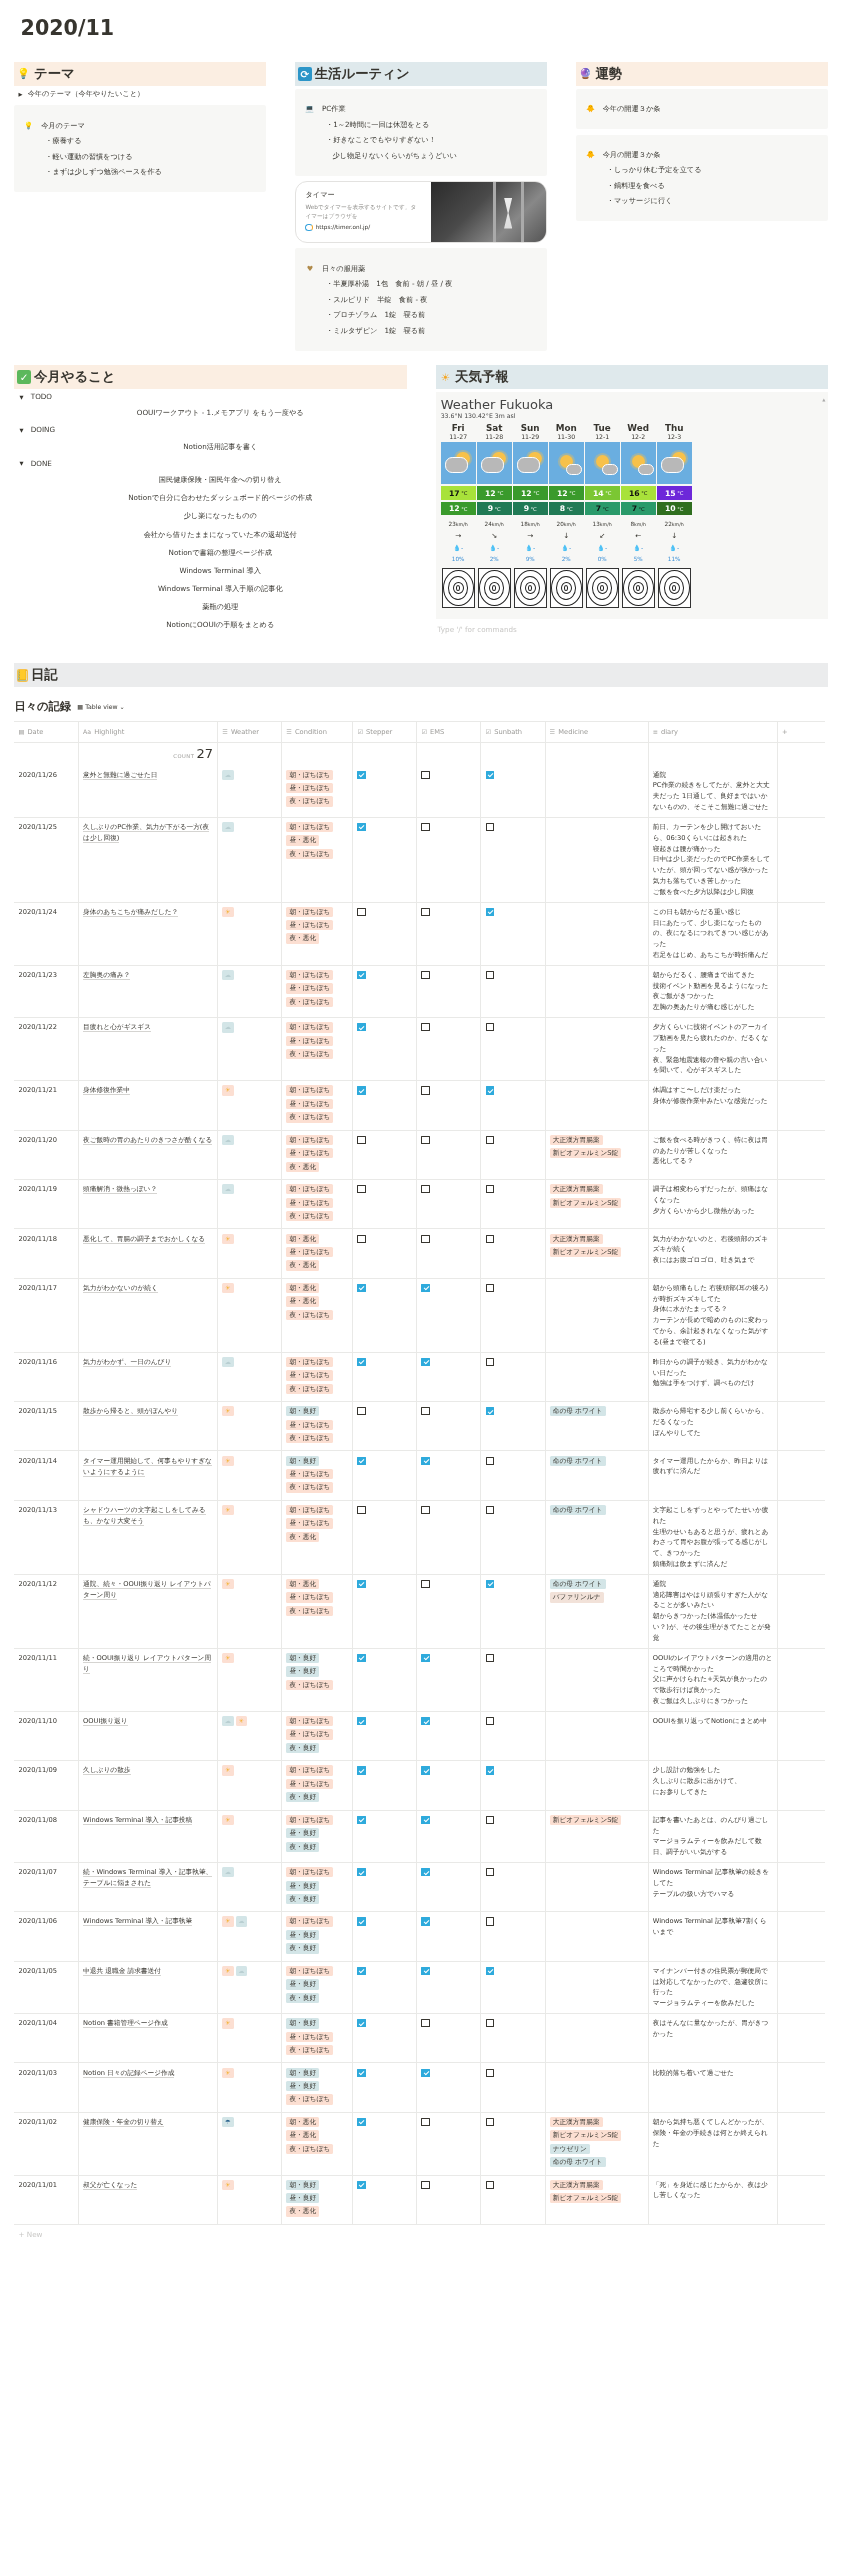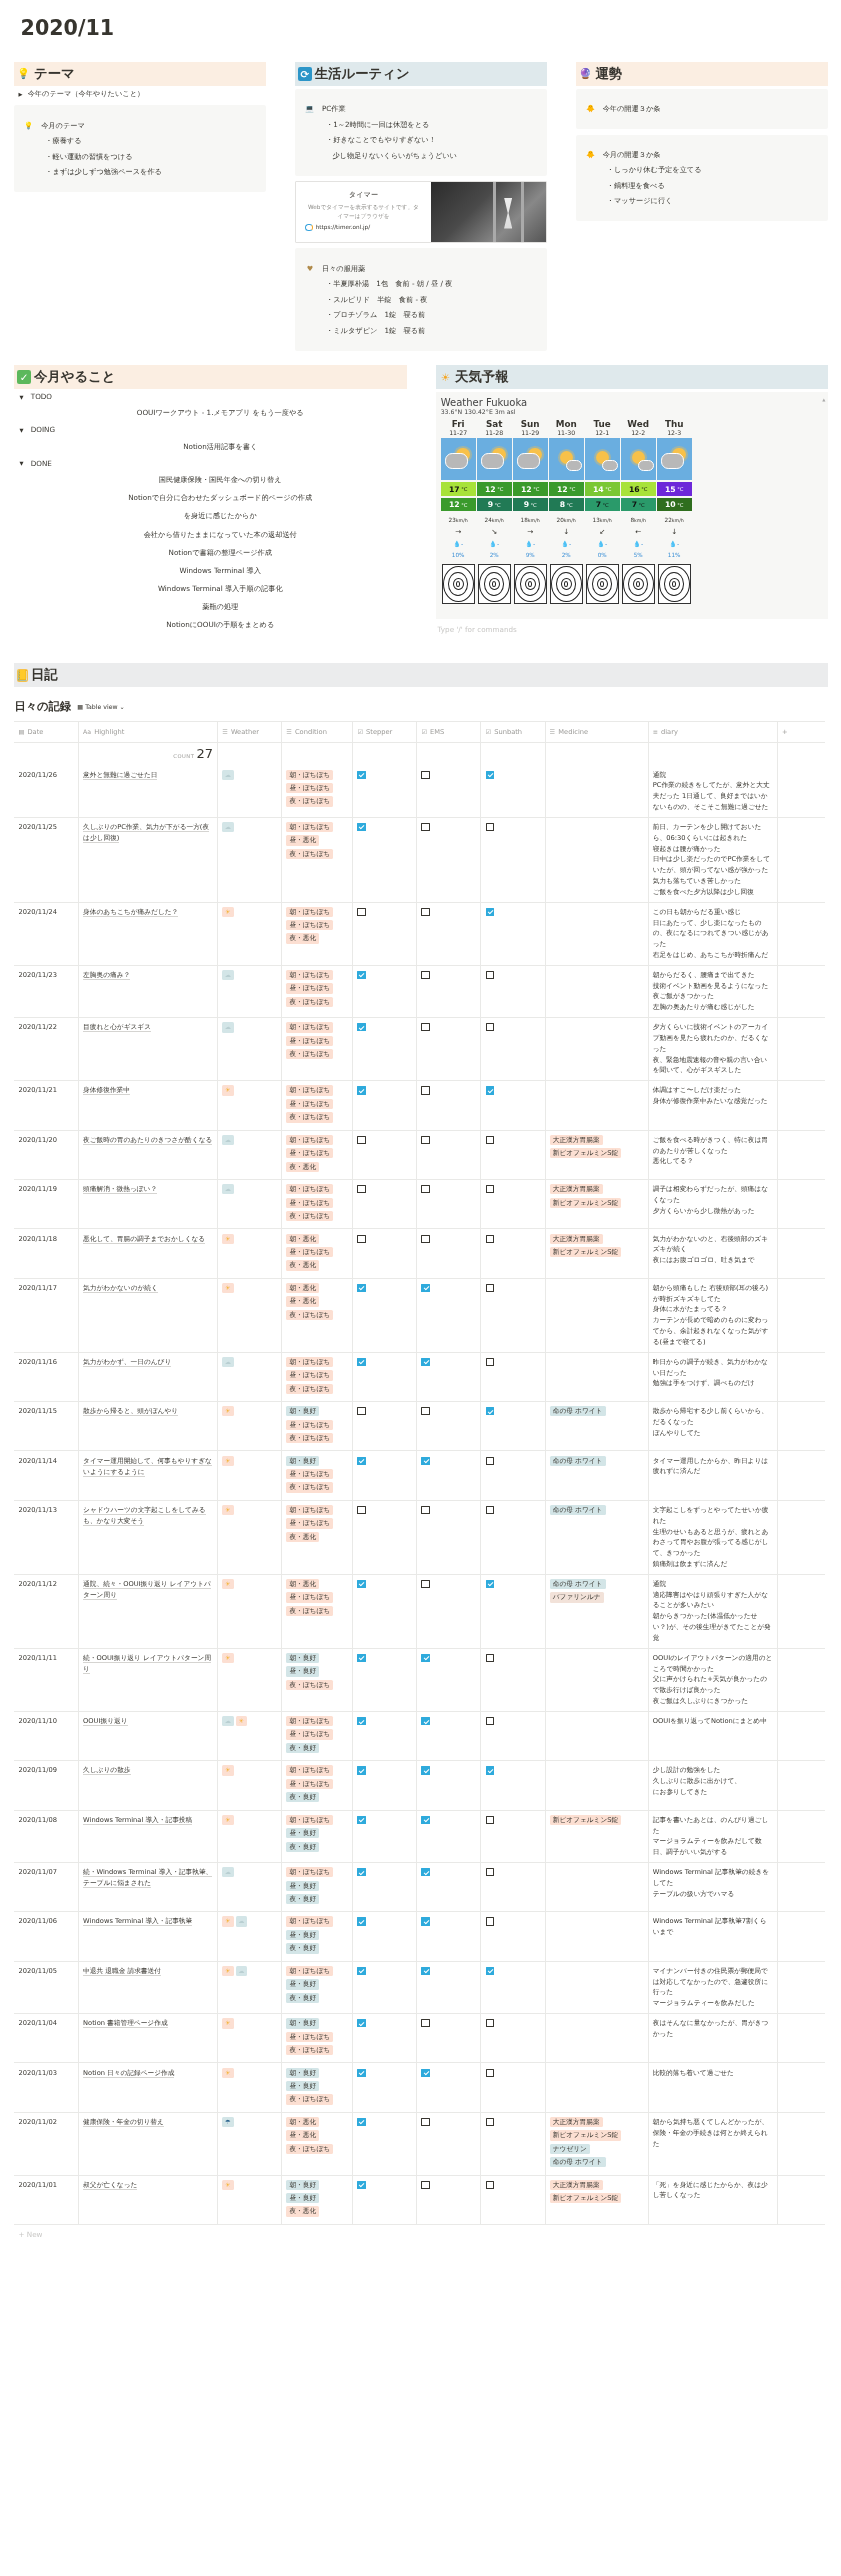--- a/index.html
+++ b/index.html
@@ -13,35 +13,35 @@
   .hdr-orange{background:#fbeee2;}
   .hdr-blue{background:#dfe9ec;}
   .hdr-gray{background:#ebeced;}
   .toggle{display:flex;align-items:center;gap:5.2px;font-size:7.2px;color:#37352f;padding:3.1px 4.1px;}
   .tri{font-size:5.2px;color:#37352f;}
   .callout{background:#f7f7f5;border-radius:2.1px;padding:12.4px 10.3px;margin-top:3.1px;font-size:7.2px;line-height:15.5px;}
   .callout .chead{display:flex;align-items:center;gap:7.2px;}
   .callout .cico{width:9.3px;text-align:center;}
   .callout ul{list-style:none;padding-left:20.6px;}
   .callout li::before{content:"・";}
-  .bookmark{display:flex;border:0.5px solid #e3e2e0;border-radius:1px;margin-top:5.2px;height:62px;overflow:hidden;text-align:center;}
+  .bookmark{display:flex;border:0.5px solid #e3e2e0;border-radius:12px;margin-top:5.2px;height:62px;overflow:hidden;}
   .bm-text{flex:1;padding:8.2px 9.3px;}
   .bm-title{font-size:7.2px;margin-bottom:3.1px;}
   .bm-desc{font-size:5.7px;color:#8b8a86;line-height:8.2px;}
   .bm-url{font-size:5.7px;margin-top:4.1px;display:flex;align-items:center;gap:3.1px;}
   .bm-fav{width:7.2px;height:7.2px;border-radius:50%;border:1.5px solid #38a3dd;border-right-color:#f5a623;}
   .bm-img{width:115px;background:linear-gradient(135deg,#2b2b2b 0%,#4a4a4a 40%,#888 70%,#555 100%);position:relative;}
   .hourglass{position:absolute;left:62px;top:0;width:31px;height:62px;border-left:3.1px solid #aaa;border-right:3.1px solid #aaa;}
   .hourglass::after{content:"";position:absolute;left:8.2px;top:15.5px;width:8.2px;height:31px;background:linear-gradient(#eee,#ddd);clip-path:polygon(0 0,100% 0,55% 50%,100% 100%,0 100%,45% 50%);}
   .cols2{display:flex;gap:29px;margin-top:14.4px;}
   .todo-group{font-size:7.2px;}
   .todo-group .label{display:flex;gap:7.2px;align-items:center;padding:3.1px 5.2px;}
   .todo-item{padding:4.1px 0 4.1px 19.6px;text-align:center;}
   .weather{background:#f7f7f5;margin-top:3.1px;padding:5.2px 5.2px 6.2px;position:relative;height:227px;}
-  .w-city{font-size:10px;color:#444;}
+  .w-city{font-size:13px;color:#444;}
   .w-coords{font-size:6.2px;color:#444;margin-bottom:4.1px;}
   .w-grid{display:grid;grid-template-columns:repeat(7,35px);gap:0 1px;}
   .w-day{text-align:center;}
   .w-dn{font-size:8.8px;font-weight:700;}
   .w-dd{font-size:6.2px;margin-bottom:2.1px;}
   .w-icon{height:42px;background:#6aaee0;position:relative;overflow:hidden;}
   .sun{position:absolute;width:13.4px;height:13.4px;border-radius:50%;background:#f7c14a;box-shadow:0 0 0 2.1px rgba(247,193,74,.35);}
   .cloud{position:absolute;background:#b8b8b8;border:1px solid #fff;border-radius:7.2px;}
   .w-hi,.w-lo{height:13.4px;display:flex;align-items:center;justify-content:center;font-weight:700;font-size:7.7px;margin-top:2.1px;}
   .w-hi small,.w-lo small{font-size:5.2px;font-weight:400;margin-left:1.5px;}
@@ -200,21 +200,21 @@
             </div>
             <div class="todo-item">Notion活用記事を書く</div>
           </div>
           <div class="todo-group">
             <div class="label">
               <span class="tri">▼</span>
               <span>DONE</span>
             </div>
             <div class="todo-item">国民健康保険・国民年金への切り替え</div>
             <div class="todo-item">Notionで自分に合わせたダッシュボード的ページの作成</div>
-            <div class="todo-item">を身近に感じたからか</div>
+            <div class="todo-item">少し楽になったものの</div>
             <div class="todo-item">会社から借りたままになっていた本の返却送付</div>
             <div class="todo-item">Notionで書籍の整理ページ作成</div>
             <div class="todo-item">Windows Terminal 導入</div>
             <div class="todo-item">Windows Terminal 導入手順の記事化</div>
             <div class="todo-item">薬瓶の処理</div>
             <div class="todo-item">NotionにOOUIの手順をまとめる</div>
           </div>
         </div>
     </div>
 

